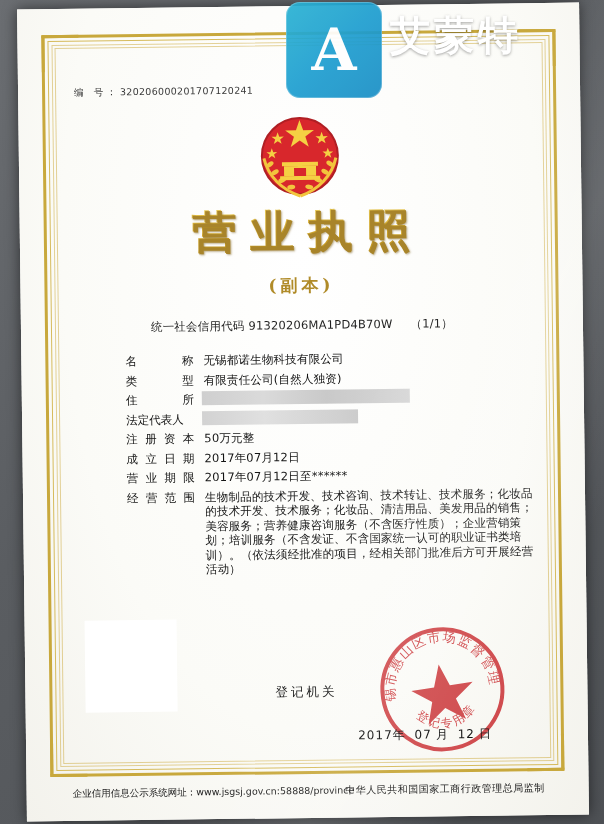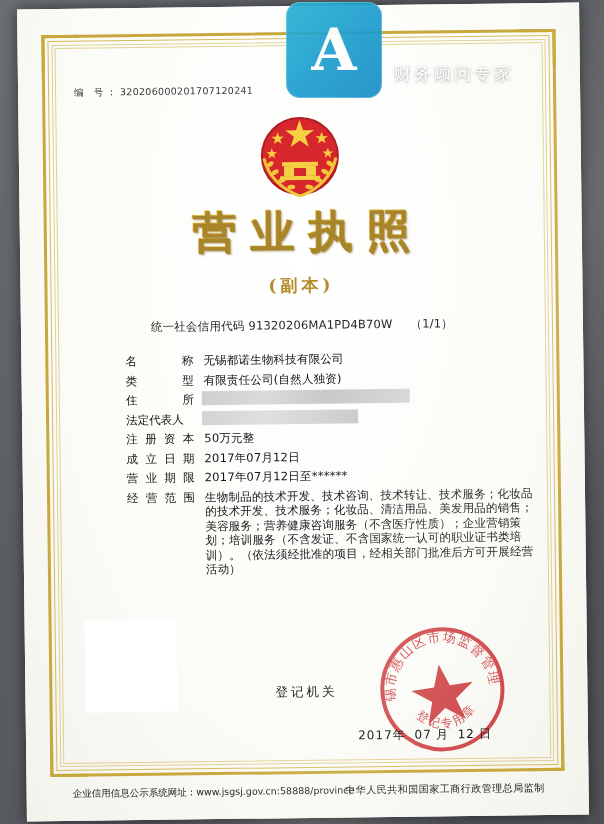--- a/index.html
+++ b/index.html
@@ -482,16 +482,16 @@
     <div class="footer-left">企业信用信息公示系统网址：www.jsgsj.gov.cn:58888/province</div>
     <div class="footer-right">中华人民共和国国家工商行政管理总局监制</div>
   </div>
 
   <div class="shine"></div>
 
   <div class="logo-wrap">
     <div class="logo-mark">
       <div class="a">A</div>
     </div>
-    <div class="logo-sub">财务顾问专家</div>
+    <div class="logo-text">艾蒙特</div>
   </div>
 
 </div>
 
 </body></html>

